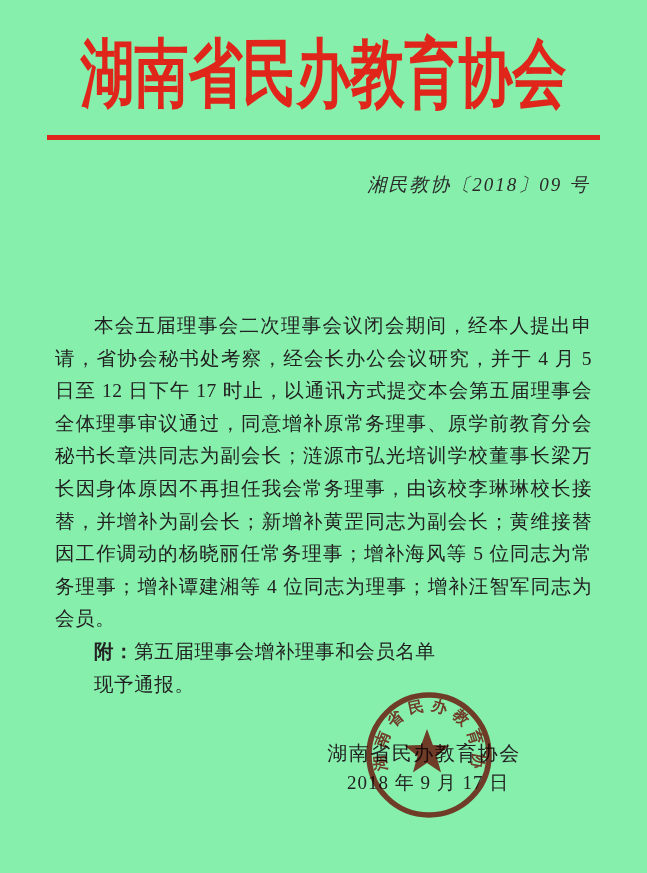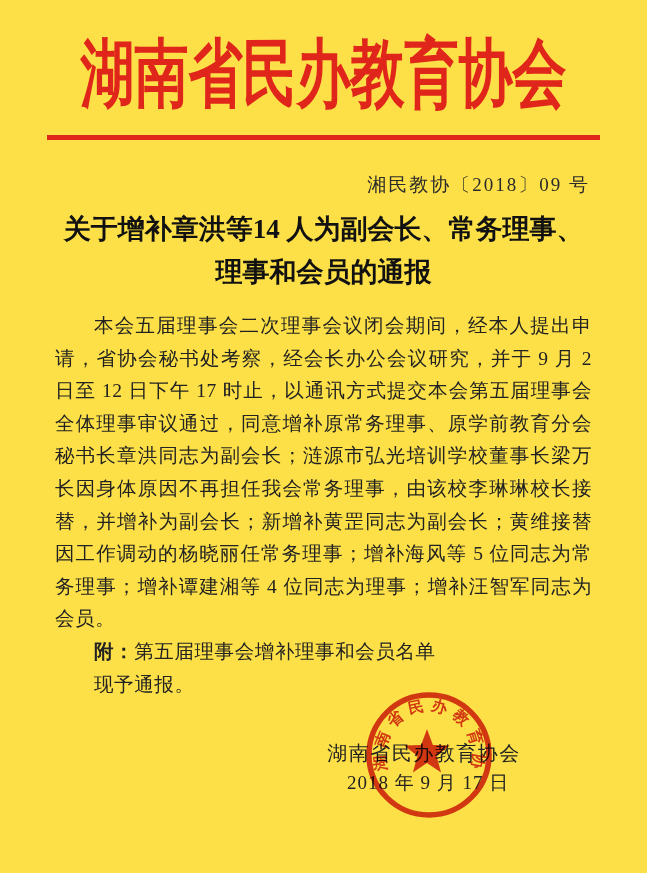--- a/index.html
+++ b/index.html
@@ -1,20 +1,20 @@
 <!DOCTYPE html>
 <html><head>
 <meta charset="utf-8">
 <style>
   html,body{margin:0;padding:0;background:#888;}
   .page{
     position:relative;
     width:647px;height:873px;
     margin:0 auto;
-    background:#fde047;
+    background:#86efac;
     overflow:hidden;
     font-family:"Liberation Serif","DejaVu Serif",serif;
     color:#1c1c1c;
   }
   .org-header{
     position:absolute;top:24px;left:0;width:100%;
     text-align:center;
     font-size:54px;font-weight:bold;
     letter-spacing:0px;
     color:#e0251b;
@@ -26,20 +26,21 @@
     position:absolute;top:135px;left:47px;
     width:553px;height:5px;
     background:#e0251b;
   }
   .doc-number{
     position:absolute;top:172px;right:57px;
     font-size:19px;
     letter-spacing:2px;
     color:#2a2a2a;
     white-space:nowrap;
+    font-style:italic;
   }
   .doc-title{
     position:absolute;top:208px;left:0;width:100%;
     text-align:center;
     font-size:27px;font-weight:bold;
     line-height:43px;
     color:#111;
   }
   .body-block{
     position:absolute;top:310px;left:55px;right:55px;
@@ -82,27 +83,23 @@
 <body>
 
 <div class="page">
 
   <div class="org-header">湖南省民办教育协会</div>
 
   <div class="red-rule"></div>
 
   <div class="doc-number">湘民教协〔2018〕09 号</div>
 
-  <div class="doc-title">
-    <div>关于增补章洪等14 人为副会长、常务理事、</div>
-    <div>理事和会员的通报</div>
-  </div>
 
   <div class="body-block">
-    <p>本会五届理事会二次理事会议闭会期间，经本人提出申请，省协会秘书处考察，经会长办公会议研究，并于 9 月 2 日至 12 日下午 17 时止，以通讯方式提交本会第五届理事会全体理事审议通过，同意增补原常务理事、原学前教育分会秘书长章洪同志为副会长；涟源市弘光培训学校董事长梁万长因身体原因不再担任我会常务理事，由该校李琳琳校长接替，并增补为副会长；新增补黄罡同志为副会长；黄维接替因工作调动的杨晓丽任常务理事；增补海风等 5 位同志为常务理事；增补谭建湘等 4 位同志为理事；增补汪智军同志为会员。</p>
+    <p>本会五届理事会二次理事会议闭会期间，经本人提出申请，省协会秘书处考察，经会长办公会议研究，并于 4 月 5 日至 12 日下午 17 时止，以通讯方式提交本会第五届理事会全体理事审议通过，同意增补原常务理事、原学前教育分会秘书长章洪同志为副会长；涟源市弘光培训学校董事长梁万长因身体原因不再担任我会常务理事，由该校李琳琳校长接替，并增补为副会长；新增补黄罡同志为副会长；黄维接替因工作调动的杨晓丽任常务理事；增补海风等 5 位同志为常务理事；增补谭建湘等 4 位同志为理事；增补汪智军同志为会员。</p>
     <p><span class="attach-label">附：</span><span>第五届理事会增补理事和会员名单</span></p>
     <p>现予通报。</p>
   </div>
 
   <div class="signature">湖南省民办教育协会</div>
 
   <div class="sig-date">2018 年 9 月 17 日</div>
 
   <svg class="seal" viewBox="0 0 140 140" xmlns="http://www.w3.org/2000/svg">
     <circle cx="70" cy="70" r="60" fill="none" stroke="#cf2f2a" stroke-width="5.5"></circle>

